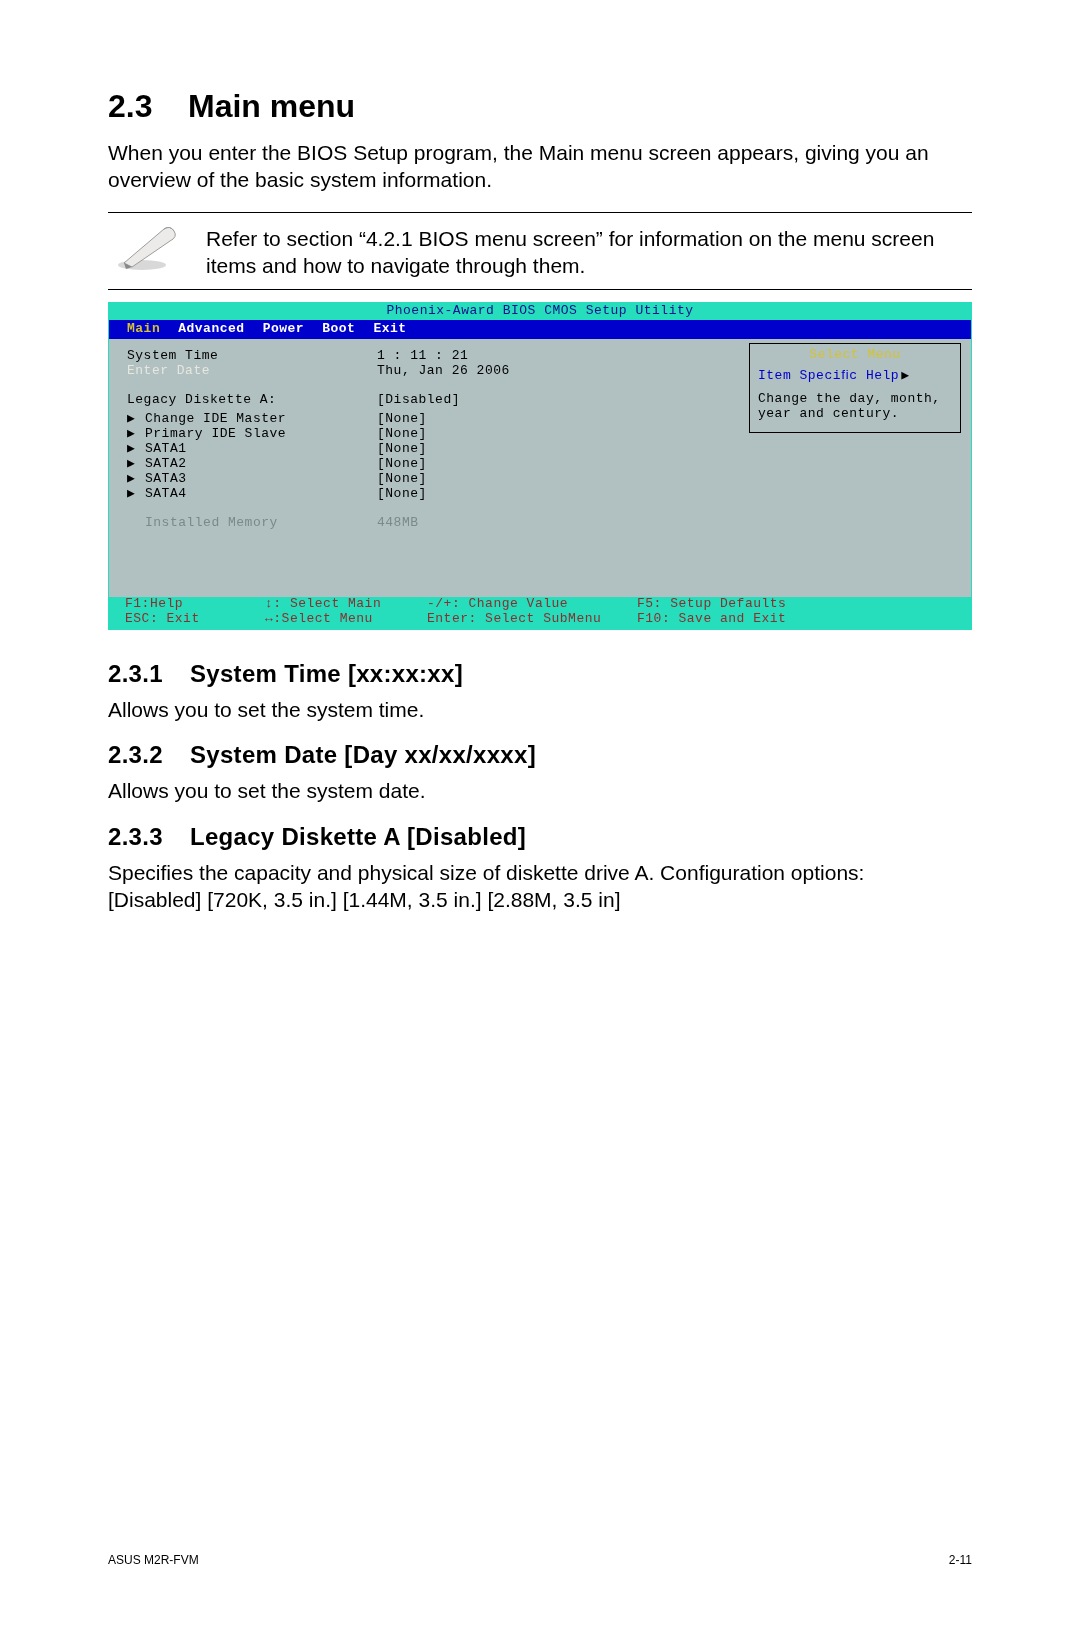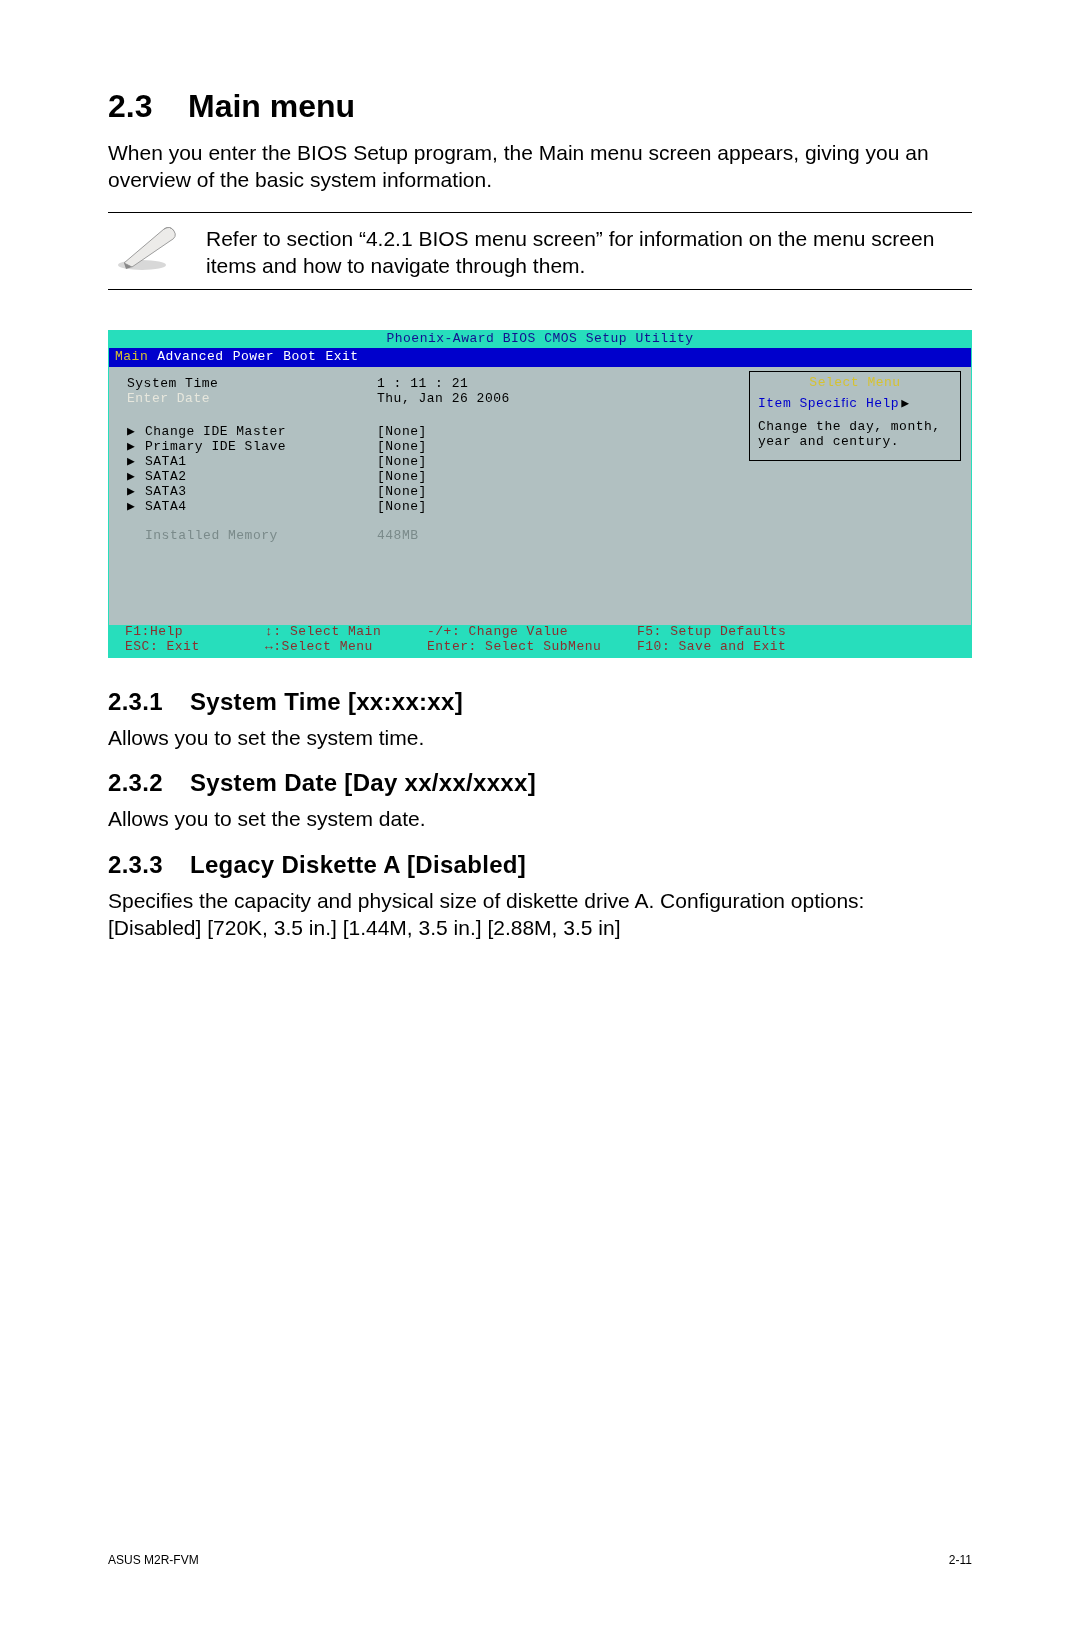--- a/index.html
+++ b/index.html
@@ -22,21 +22,21 @@
     font-size: 21px;
     line-height: 1.3;
     margin-bottom: 18px;
   }
   .note-row {
     display: flex;
     align-items: flex-start;
     border-top: 1px solid #000;
     border-bottom: 1px solid #000;
     padding: 10px 0 10px 0;
-    margin-bottom: 40px;
+    margin-bottom: 12px;
     gap: 20px;
   }
   .note-icon {
     width: 78px;
     flex-shrink: 0;
     display: flex;
     align-items: flex-start;
     justify-content: center;
   }
   .note-text { font-size: 21px; line-height: 1.3; padding-top: 2px; }
@@ -55,22 +55,23 @@
   .bios-title {
     background: #27debc;
     color: #13108f;
     text-align: center;
     padding: 1px 0;
   }
   .bios-menu {
     background: #0000cc;
     color: #fff;
     display: flex;
-    gap: 9px;
-    padding: 2px 6px;
+    gap: 18px;
+    padding: 2px 18px;
+    font-weight: bold;
   }
   .bios-menu .active { color: #d6c231; }
   .bios-body {
     display: flex;
     background: #b1c0c1;
     min-height: 258px;
   }
   .bios-left {
     flex: 1;
     padding: 10px 12px 24px 18px;
@@ -176,20 +177,24 @@
     <div class="bios-left">
       <div class="bios-row">
         <span class="bios-label">System Time</span>
         <span class="bios-val">1 : 11 : 21</span>
       </div>
       <div class="bios-row bios-selected">
         <span class="bios-label">Enter Date</span>
         <span class="bios-val">Thu, Jan 26 2006</span>
       </div>
       <div class="bios-gap"></div>
+      <div class="bios-row">
+        <span class="bios-label">Legacy Diskette A:</span>
+        <span class="bios-val">[Disabled]</span>
+      </div>
       <div style="height:4px"></div>
 
       <div class="bios-row">
         <span class="bios-label"><span class="bios-tri">▶</span><span>Change IDE Master</span></span>
         <span class="bios-val">[None]</span>
       </div>
       <div class="bios-row">
         <span class="bios-label"><span class="bios-tri">▶</span><span>Primary IDE Slave</span></span>
         <span class="bios-val">[None]</span>
       </div>

